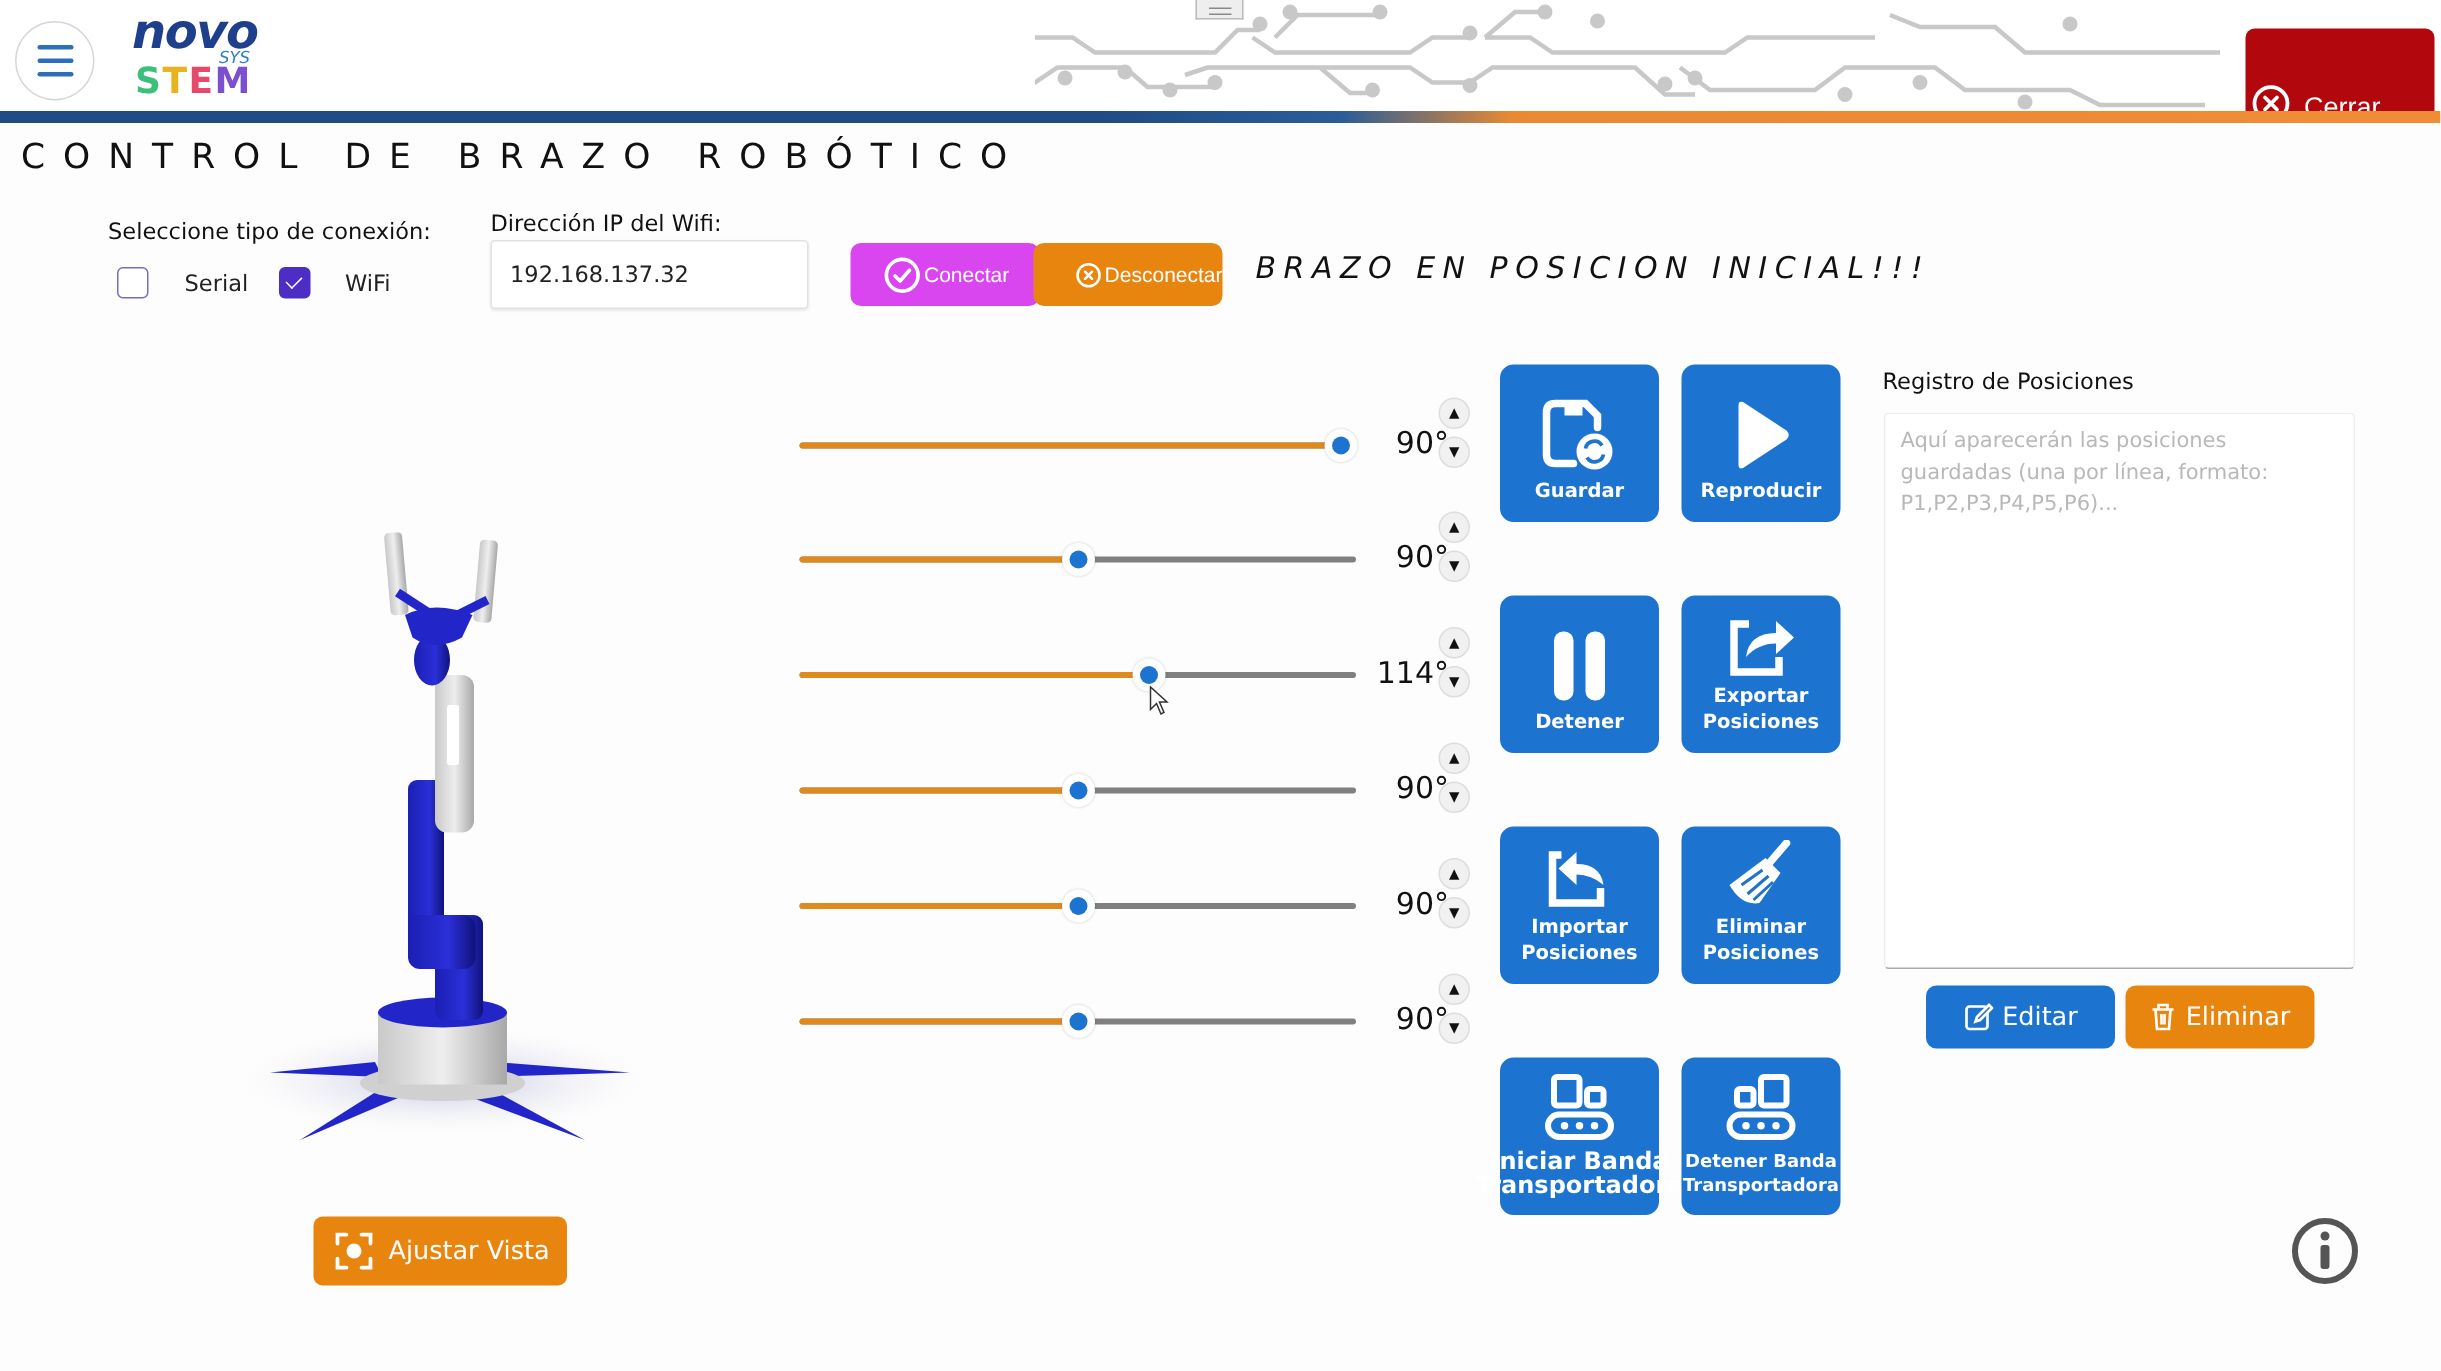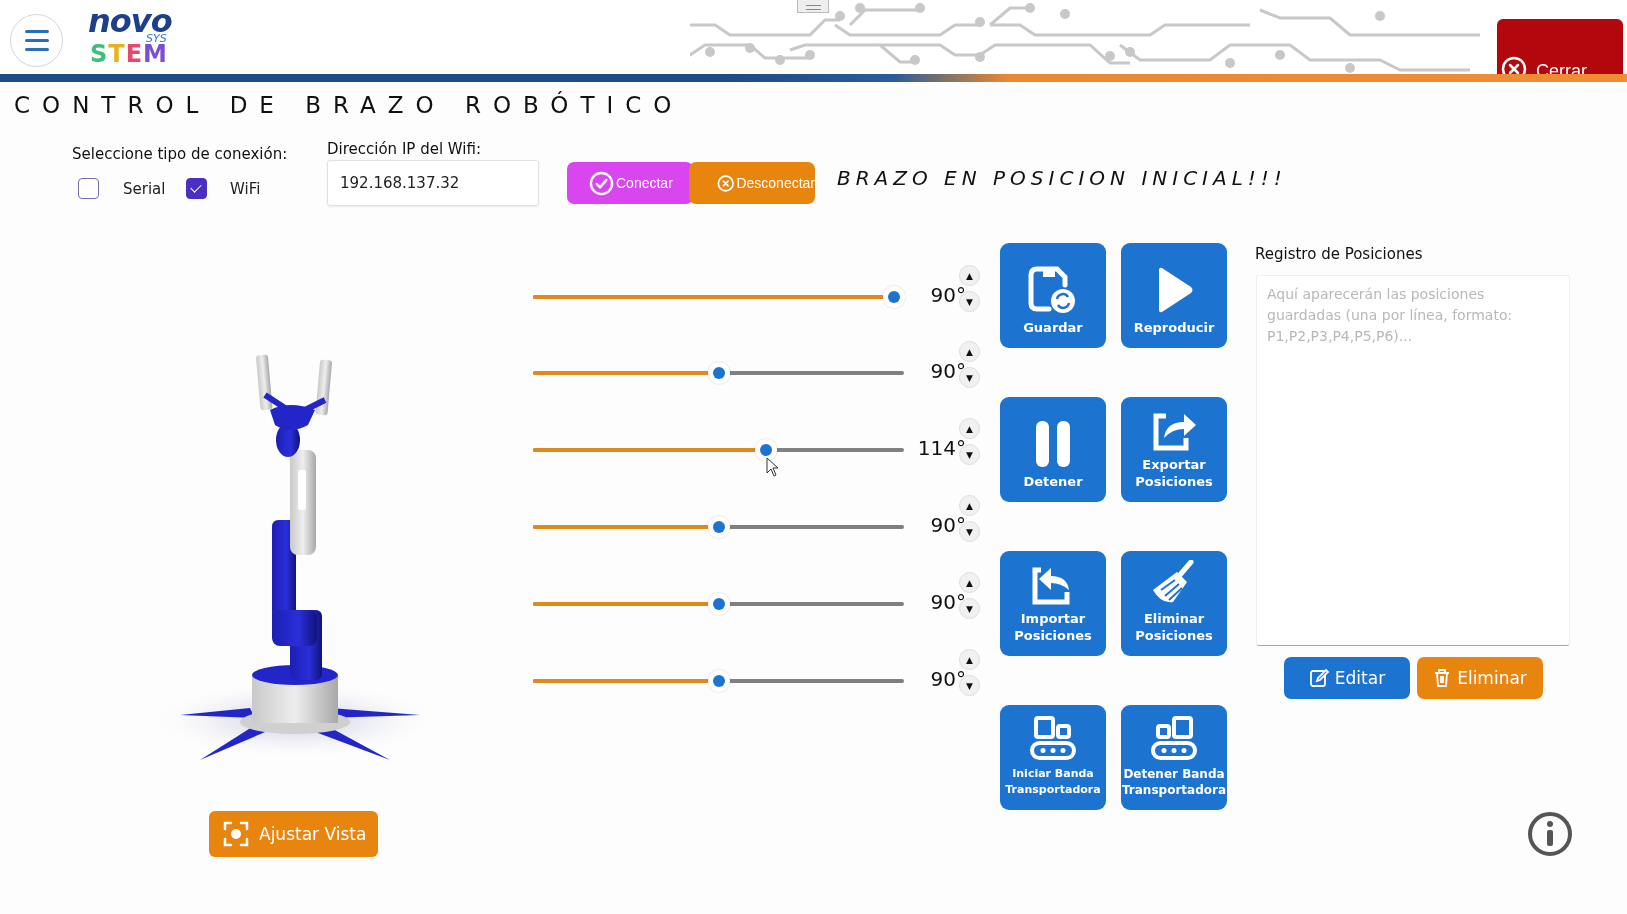--- a/index.html
+++ b/index.html
@@ -322,21 +322,21 @@
   </button>
   <button class="act" style="left:1000px; top:705px">
     <svg width="48" height="46" viewBox="0 0 48 46">
         <rect x="7" y="2" width="17" height="19" rx="2" fill="none" stroke="#fff" stroke-width="4"></rect>
         <rect x="29" y="10" width="11" height="11" rx="2" fill="none" stroke="#fff" stroke-width="4"></rect>
         <rect x="3" y="27" width="42" height="15" rx="7.5" fill="none" stroke="#fff" stroke-width="4"></rect>
         <circle cx="14" cy="34.5" r="2.5" fill="#fff"></circle>
         <circle cx="24" cy="34.5" r="2.5" fill="#fff"></circle>
         <circle cx="34" cy="34.5" r="2.5" fill="#fff"></circle>
       </svg>
-    <span class="lbl" style="font-size:11px; line-height:16px">Iniciar Banda
+    <span class="lbl" style="font-size:16px; line-height:16px">Iniciar Banda
 Transportadora</span>
   </button>
   <button class="act" style="left:1121px; top:705px">
     <svg width="48" height="46" viewBox="0 0 48 46">
         <rect x="8" y="10" width="11" height="11" rx="2" fill="none" stroke="#fff" stroke-width="4"></rect>
         <rect x="24" y="2" width="17" height="19" rx="2" fill="none" stroke="#fff" stroke-width="4"></rect>
         <rect x="3" y="27" width="42" height="15" rx="7.5" fill="none" stroke="#fff" stroke-width="4"></rect>
         <circle cx="14" cy="34.5" r="2.5" fill="#fff"></circle>
         <circle cx="24" cy="34.5" r="2.5" fill="#fff"></circle>
         <circle cx="34" cy="34.5" r="2.5" fill="#fff"></circle>

